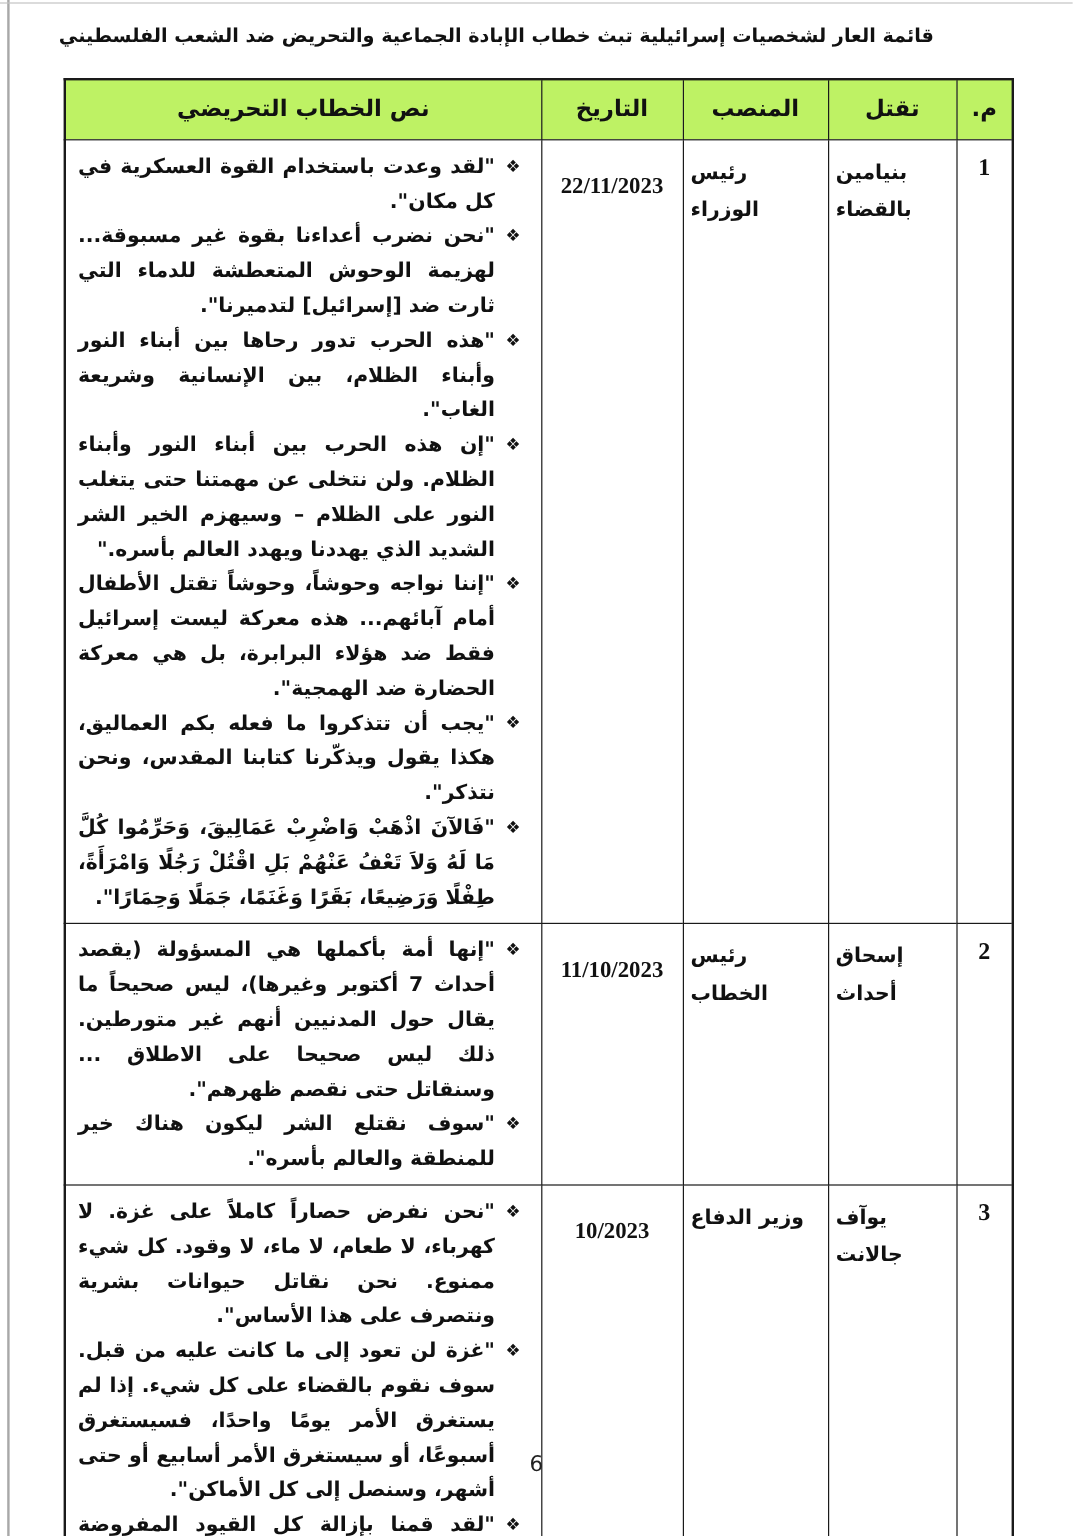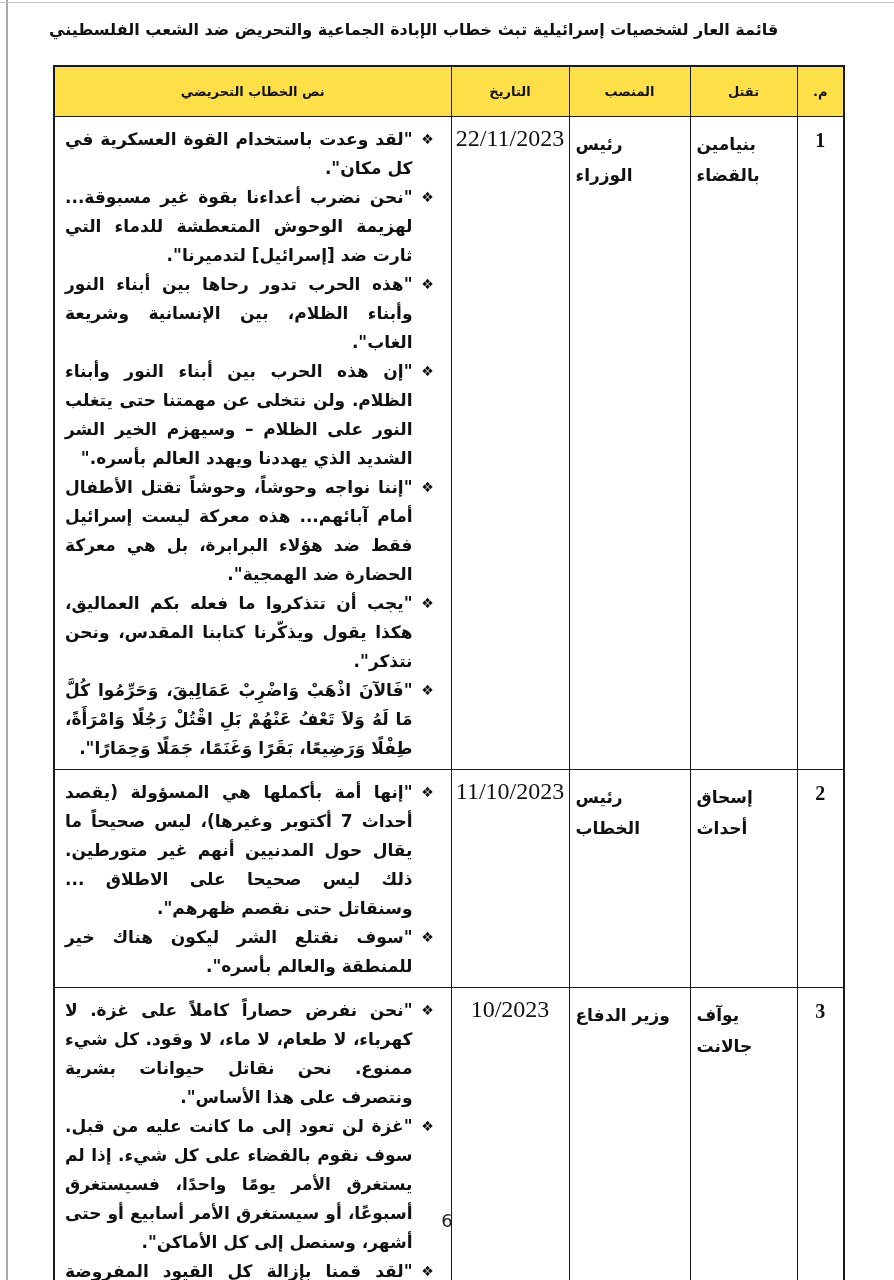--- a/index.html
+++ b/index.html
@@ -32,44 +32,44 @@
     width: 790px;
     border-collapse: collapse;
     table-layout: fixed;
     border: 2px solid #1a1a1a;
   }
   .doc-table td, .doc-table th {
     border: 1.5px solid #1a1a1a;
     vertical-align: top;
   }
   .doc-table th {
-    background: #fde047;
+    background: #bef264;
     height: 50px;
     vertical-align: middle;
     text-align: center;
-    font-size: 13px;
+    font-size: 19px;
     font-weight: 700;
   }
   td.cell-num {
     text-align: center;
     font-family: "Liberation Serif", serif;
     font-size: 20px; font-weight: 700;
     padding-top: 12px;
   }
   td.cell-person, td.cell-position {
     text-align: left;
     font-size: 17px; font-weight: 700;
     padding: 12px 6px 0 6px;
     line-height: 1.85;
   }
   td.cell-date {
     text-align: center;
     font-family: "Liberation Serif", serif;
-    font-size: 24px; font-weight: 400;
-    padding-top: 8px;
+    font-size: 19px; font-weight: 700;
+    padding-top: 28px;
     direction: ltr;
   }
   td.cell-speech { padding: 8px 8px 6px 10px; }
   ul.quote-list { list-style: none; }
   ul.quote-list li {
     display: flex;
     align-items: flex-start;
   }
   .bullet {
     flex: 0 0 30px;

